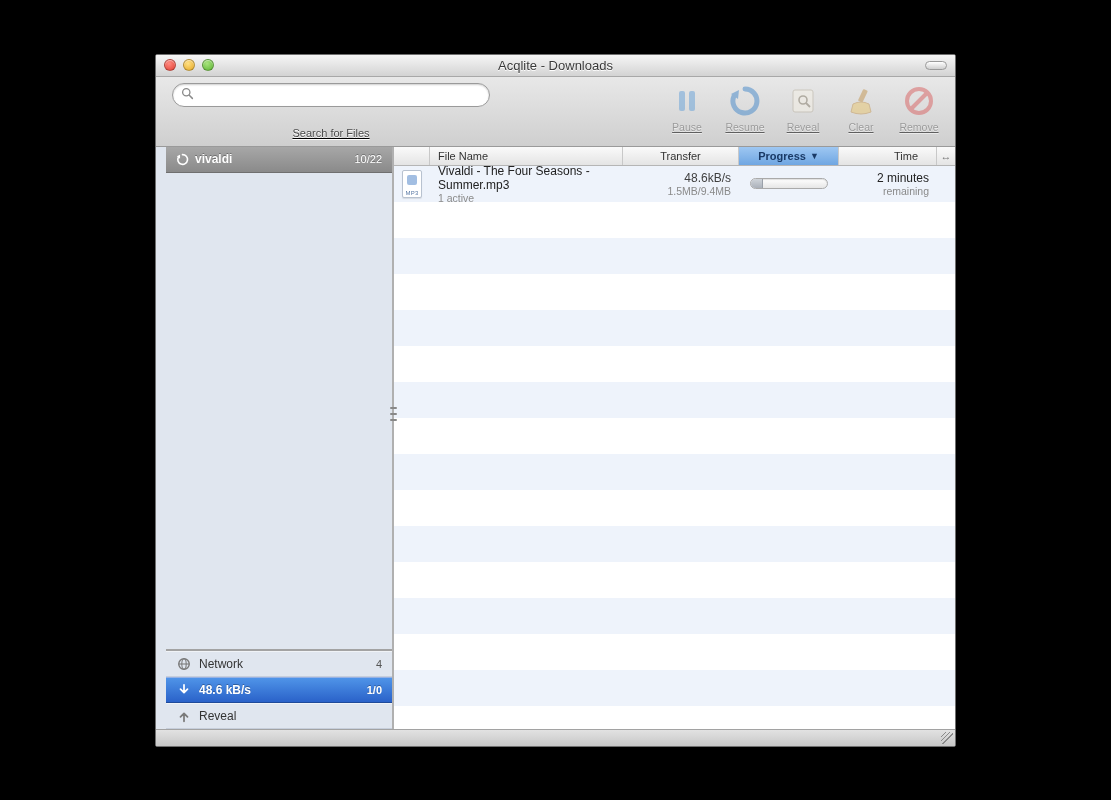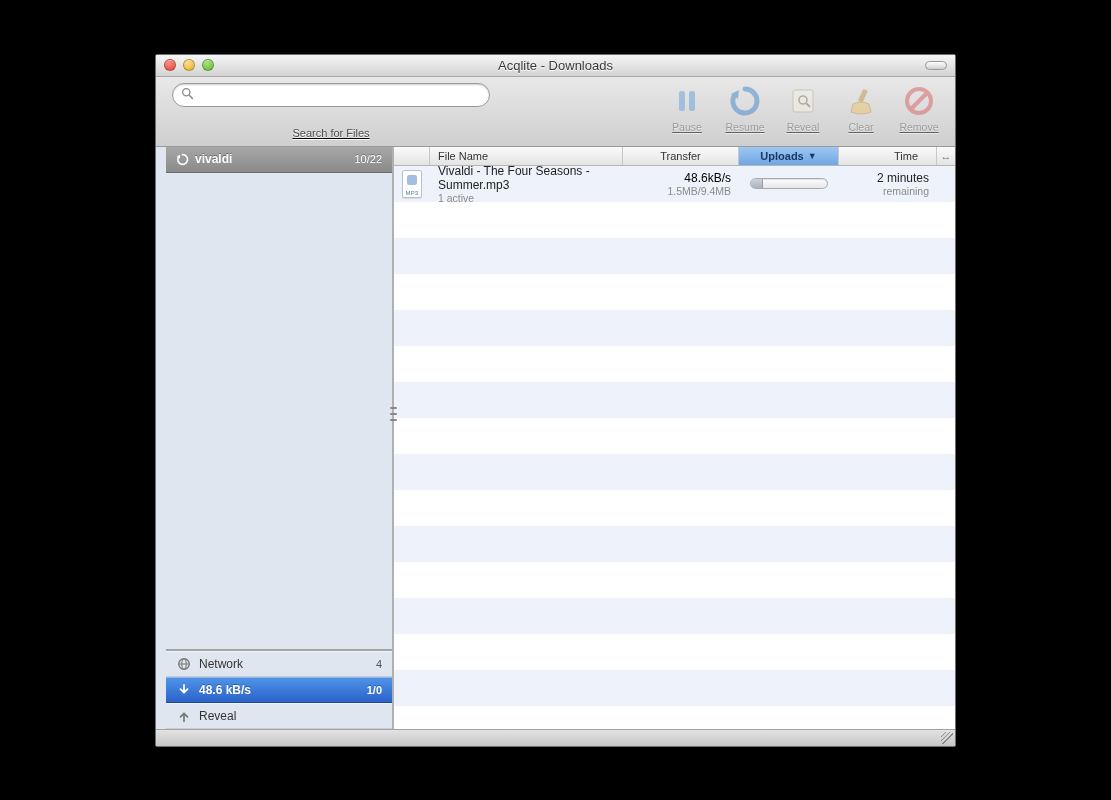--- a/index.html
+++ b/index.html
@@ -139,21 +139,21 @@
 
   .tbody { flex:1; overflow:auto; background:#fff; }
   .trow { height:36px; display:flex; align-items:center; }
   .trow.alt { background:#eef3fb; }
   .cell { padding:0 8px; }
   .cell.corner { width:36px; display:flex; align-items:center; justify-content:center;}
   .cell.fname { flex:1; display:flex; flex-direction:column; justify-content:flex-end; }
   .cell.fname .fn { font-size:12px; color:#222; }
   .cell.fname .sub { font-size:10.5px; color:#8a8a8a; }
   .cell.transfer { width:116px; text-align:right; display:flex; flex-direction:column; align-items:flex-end; justify-content:center;}
-  .cell.transfer .rate { font-size:12px; color:#000000; }
+  .cell.transfer .rate { font-size:12px; color:#404040; }
   .cell.transfer .sub { font-size:10.5px; color:#8a8a8a; }
   .cell.progress { width:100px; display:flex; align-items:center; justify-content:center; }
   .progressbar { width:78px; height:11px; border-radius:6px; background:linear-gradient(#fff,#e6e6e6); border:1px solid #aaa; box-shadow: inset 0 1px 1px rgba(0,0,0,0.12); position:relative; overflow:hidden;}
   .progressbar .fill { position:absolute; left:0; top:0; bottom:0; background:linear-gradient(#cfd4da,#abb1ba); border-right:1px solid #9aa0a9;}
   .cell.time { width:98px; text-align:right; display:flex; flex-direction:column; align-items:flex-end; justify-content:center;}
   .cell.time .t1 { font-size:12px; color:#222;}
   .cell.time .sub { font-size:10.5px; color:#8a8a8a;}
   .cell.scroll { width:18px; }
 
   .file-icon { width:24px; height:28px; background:#fff; border:1px solid #b8c2d0; border-radius:2px; position:relative; box-shadow:0 1px 1px rgba(0,0,0,0.1);}
@@ -298,21 +298,21 @@
           <span></span>
         </div>
     </div>
 
     <div class="tablewrap">
       <div class="thead">
         <div class="th corner"></div>
         <div class="th fname">File Name</div>
         <div class="th transfer">Transfer</div>
         <div class="th progress">
-          <span>Uploads</span>
+          <span>Progress</span>
           <span class="sortarr">▼</span>
         </div>
         <div class="th time">Time</div>
         <div class="th scroll">
           <span>↔</span>
         </div>
       </div>
       <div class="tbody">
         <div class="trow alt">
           <div class="cell corner">

